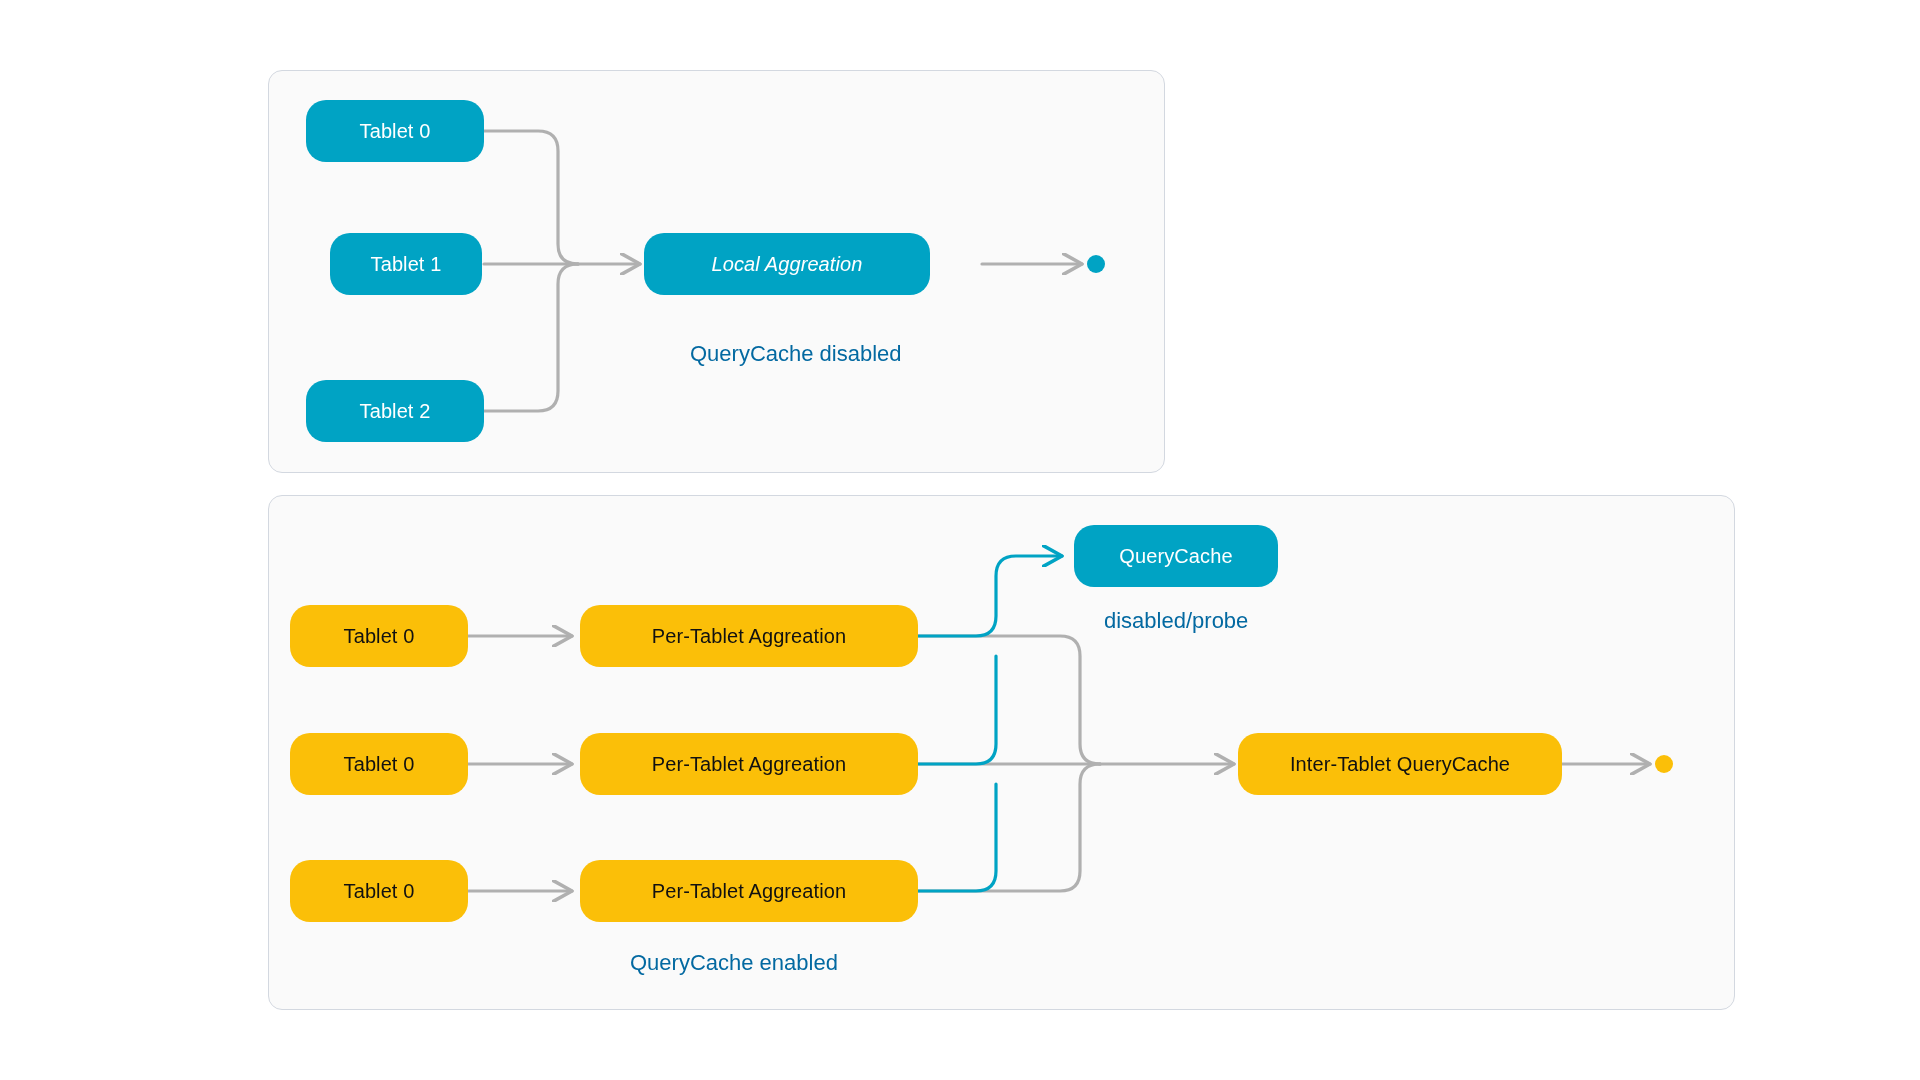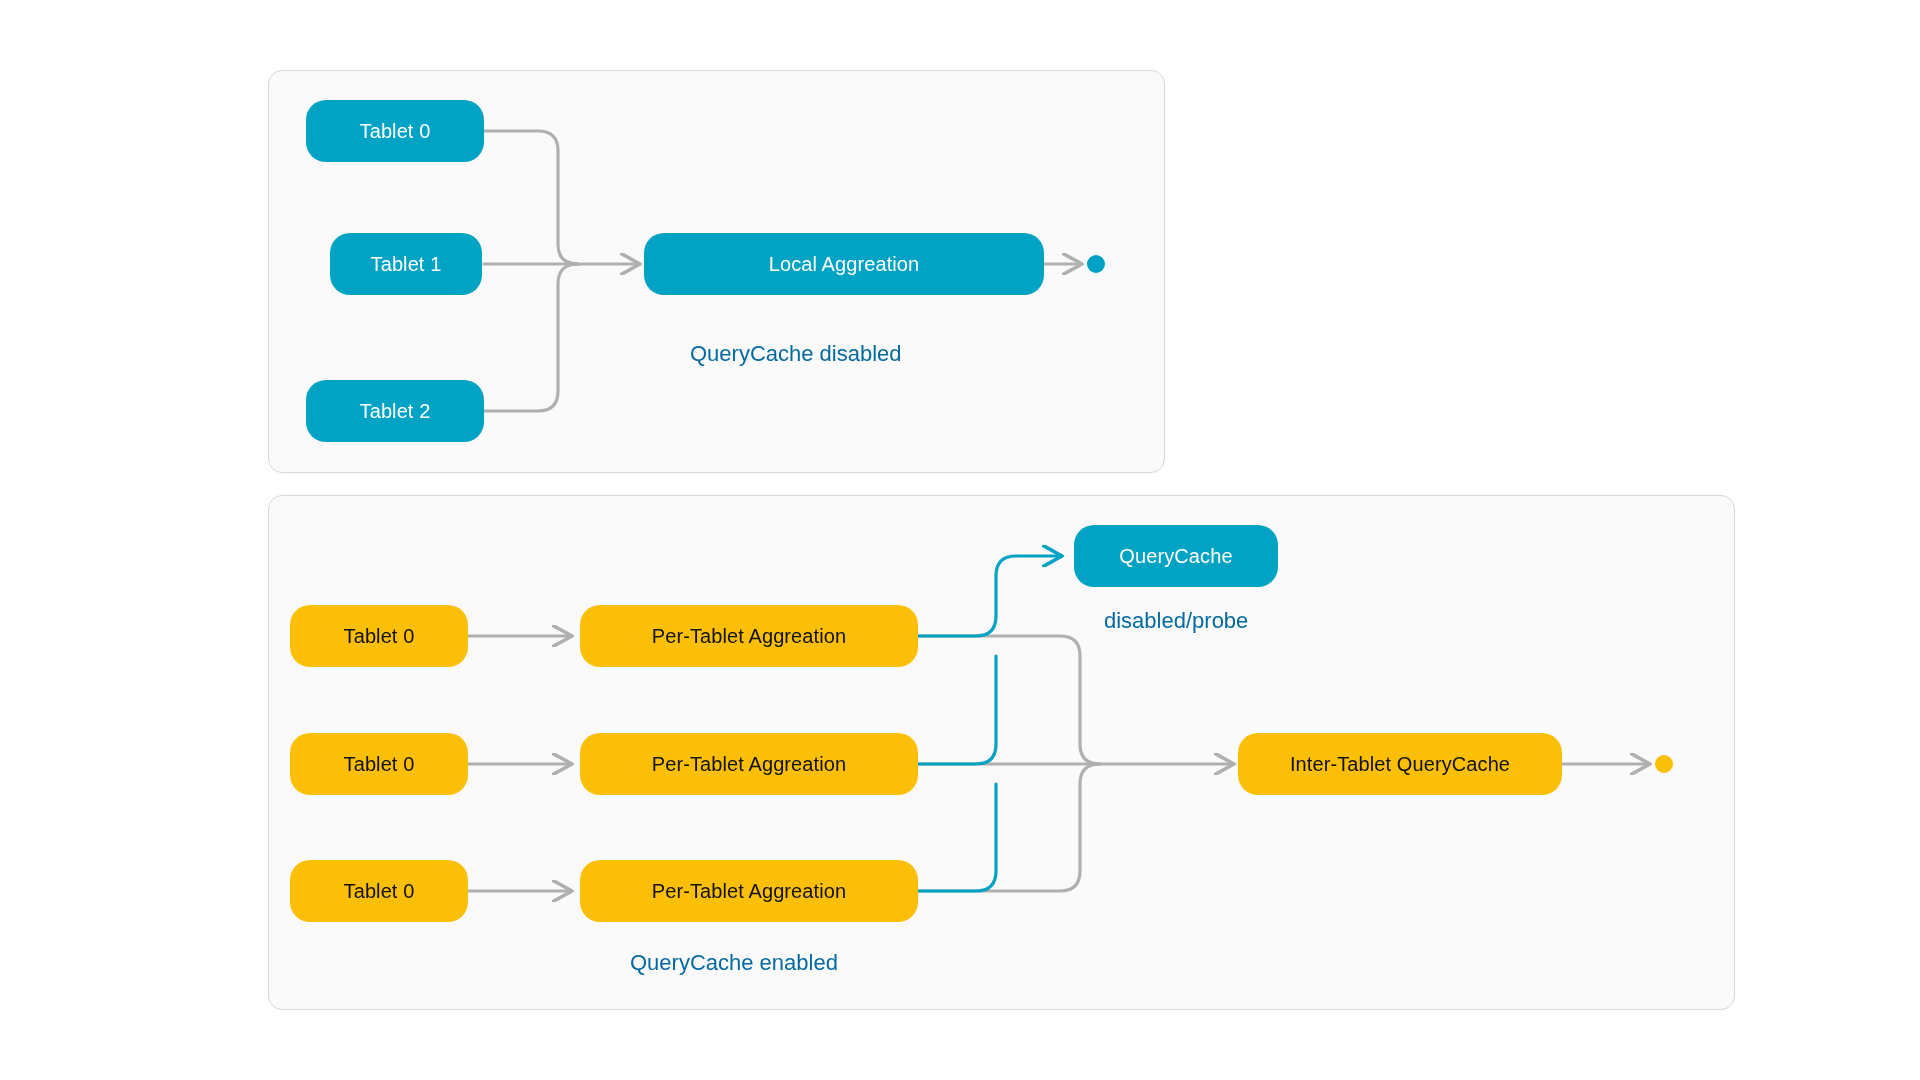--- a/index.html
+++ b/index.html
@@ -34,21 +34,21 @@
     white-space:nowrap;
     user-select:none;
   }
   .node.teal{background:#00a3c4;color:#ffffff;}
   .node.amber{background:#fbbf08;color:#111111;}
 
   
   #n-t0{left:306px;top:100px;width:178px;height:62px;}
   #n-t1{left:294px;top:233px;width:152px;height:62px;margin-left:36px;}
   #n-t2{left:306px;top:380px;width:178px;height:62px;}
-  #n-local{left:644px;top:233px;width:400px;height:62px;}
+  #n-local{left:644px;top:233px;width:286px;height:62px;font-style:italic;}
 
   
   #n-qc{left:1074px;top:525px;width:204px;height:62px;}
   #n-b0{left:290px;top:605px;width:178px;height:62px;}
   #n-b1{left:290px;top:733px;width:178px;height:62px;}
   #n-b2{left:290px;top:860px;width:178px;height:62px;}
   #n-p0{left:580px;top:605px;width:338px;height:62px;}
   #n-p1{left:580px;top:733px;width:338px;height:62px;}
   #n-p2{left:580px;top:860px;width:338px;height:62px;}
   #n-inter{left:1238px;top:733px;width:324px;height:62px;}

